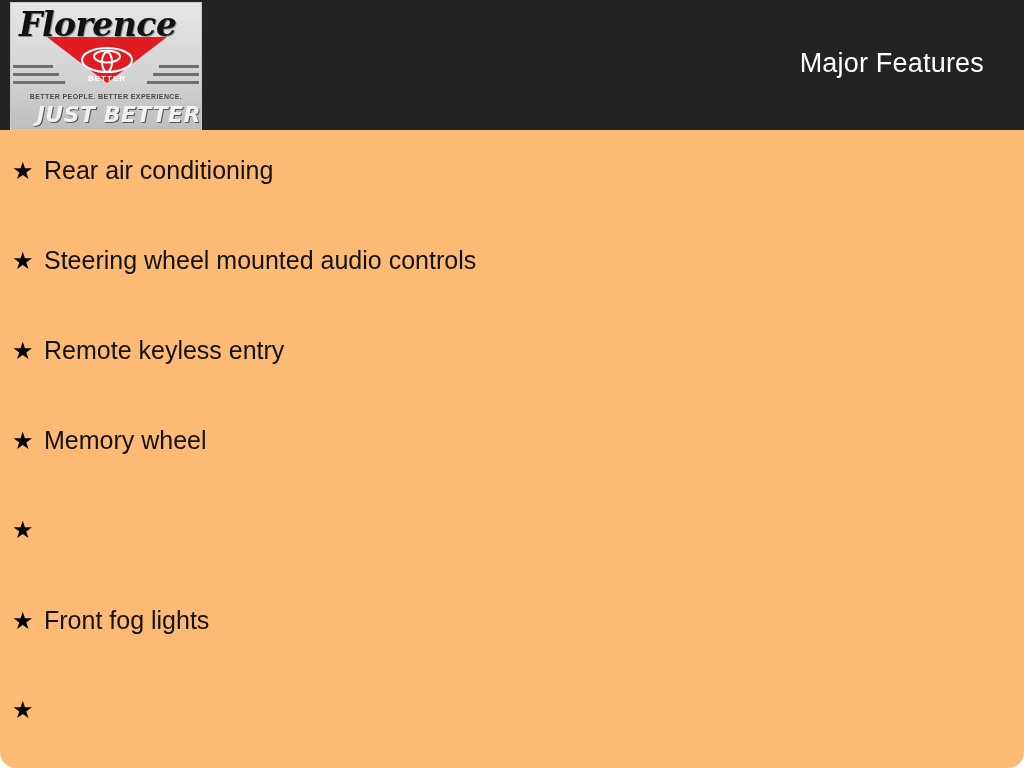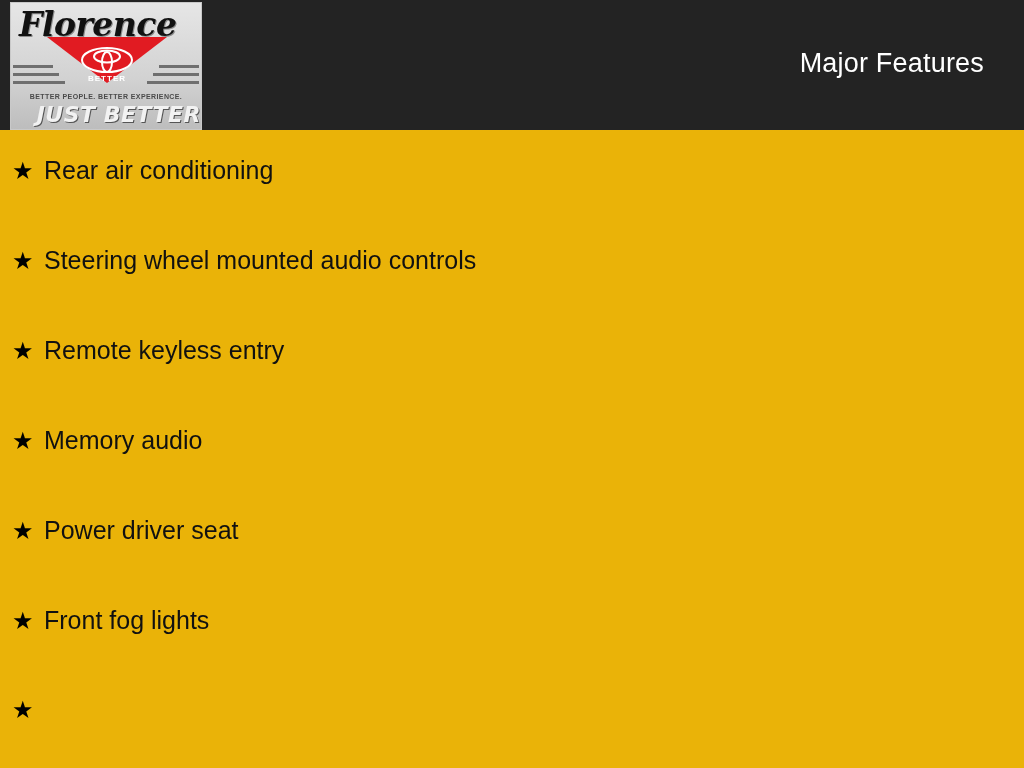--- a/index.html
+++ b/index.html
@@ -9,21 +9,22 @@
     height: 768px;
     background: #ffffff;
     font-family: "Liberation Sans", sans-serif;
     overflow: hidden;
   }
 
   .slide {
     position: relative;
     width: 1024px;
     height: 768px;
-    background: #eab308;
+    background: #fdba74;
+    border-radius: 16px;
   }
 
   
   .header {
     position: absolute;
     top: 0;
     left: 0;
     width: 1024px;
     height: 130px;
     background: #232323;
@@ -220,26 +221,25 @@
       <span class="feature-text">Steering wheel mounted audio controls</span>
     </div>
 
     <div class="feature-row">
       <span class="bullet">★</span>
       <span class="feature-text">Remote keyless entry</span>
     </div>
 
     <div class="feature-row">
       <span class="bullet">★</span>
-      <span class="feature-text">Memory audio</span>
-    </div>
-
-    <div class="feature-row">
-      <span class="bullet">★</span>
-      <span class="feature-text">Power driver seat</span>
+      <span class="feature-text">Memory wheel</span>
+    </div>
+
+    <div class="feature-row">
+      <span class="bullet">★</span>
     </div>
 
     <div class="feature-row">
       <span class="bullet">★</span>
       <span class="feature-text">Front fog lights</span>
     </div>
 
     <div class="feature-row">
       <span class="bullet">★</span>
     </div>

